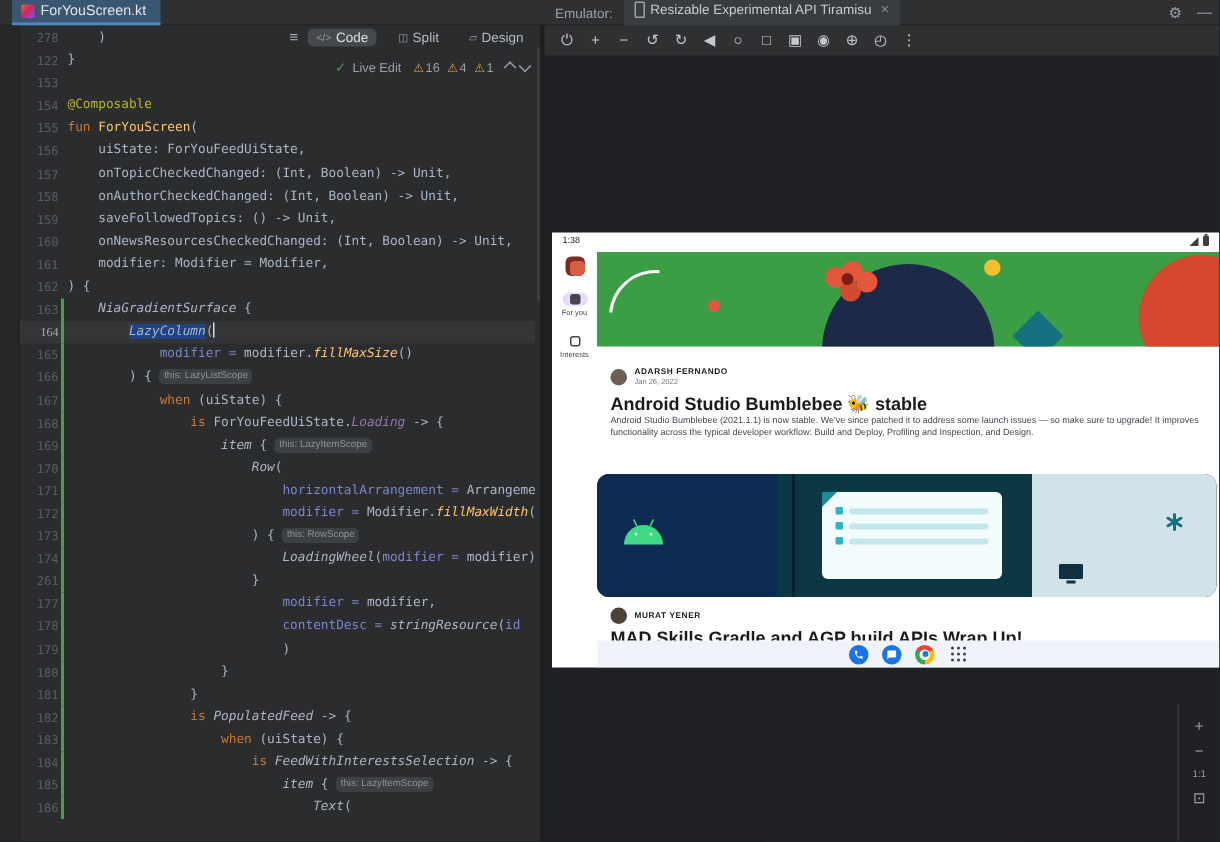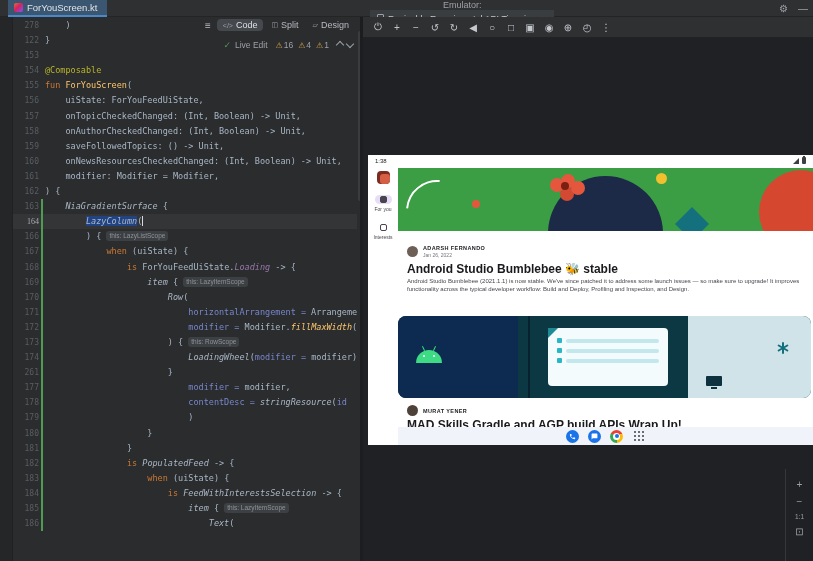--- a/index.html
+++ b/index.html
@@ -2,21 +2,21 @@
 <html><head>
 <meta charset="utf-8">
 <style>
   html,body{margin:0;padding:0;background:#1f2124;overflow:hidden;}
   .app{position:relative;width:813px;height:561px;background:#1f2124;font-family:"Liberation Sans",sans-serif;overflow:hidden;}
 
   
   .topbar{position:absolute;left:0;top:0;width:813px;height:17px;background:#2e3032;border-bottom:1px solid #222426;box-sizing:border-box;}
   .file-tab{position:absolute;left:8px;top:0;height:17px;display:flex;align-items:center;gap:4px;padding:0 10px 0 6px;background:#3a5670;border-bottom:2px solid #4a88c7;box-sizing:border-box;font-size:9.5px;color:#e2e4e8;}
   .ktab-icon{width:9px;height:9px;border-radius:2px;background:linear-gradient(135deg,#e6683f,#d3245c 45%,#7f52ff);flex:none;}
-  .emu-header{position:absolute;left:363px;top:0;height:17px;display:flex;align-items:center;padding-left:7px;font-size:9px;color:#9da0a6;flex-direction:column;}
+  .emu-header{position:absolute;left:363px;top:0;height:17px;display:flex;align-items:center;gap:7px;padding-left:7px;font-size:9px;color:#9da0a6;}
   .emu-tab{display:flex;align-items:flex-start;gap:4px;height:15px;padding:4px 7px;background:#3a3d40;color:#c7cace;font-size:9px;}
   .dev-icon{width:5px;height:9px;border:1px solid #9da0a6;border-radius:1px;flex:none;}
   .emu-tab .close{color:#8b8e94;font-size:10px;margin-left:2px;}
   .win-btns{position:absolute;right:5px;top:0;height:17px;display:flex;align-items:center;gap:10px;color:#9da0a6;font-size:10px;}
 
   
   .editor{position:absolute;left:0;top:17px;width:363px;height:544px;background:#2a2c2e;overflow:hidden;}
   .tool-stripe{position:absolute;left:0;top:0;width:13px;height:100%;background:#242628;border-right:1px solid #1f2123;box-sizing:border-box;}
   .code-rows{position:absolute;left:13px;top:1px;right:6px;bottom:0;overflow:hidden;}
   .crow{display:flex;height:15.1px;line-height:15.1px;font-family:"DejaVu Sans Mono",monospace;font-size:8.5px;}
@@ -230,20 +230,25 @@
           <span class="gnum">163</span>
           <span class="chg on"></span>
           <span class="ctext"><span class="tk-d">    </span><span class="tk-c">NiaGradientSurface</span><span class="tk-d"> {</span></span>
         </div>
         <div class="crow cur">
           <span class="gnum">164</span>
           <span class="chg on"></span>
           <span class="ctext"><span class="tk-d">        </span><span class="tk-c tk-sel">LazyColumn</span><span class="tk-d">(</span><span class="tk-caret"></span></span>
         </div>
         <div class="crow">
+          <span class="gnum">165</span>
+          <span class="chg on"></span>
+          <span class="ctext"><span class="tk-d">            </span><span class="tk-n">modifier =</span><span class="tk-d"> modifier.</span><span class="tk-e">fillMaxSize</span><span class="tk-d">()</span></span>
+        </div>
+        <div class="crow">
           <span class="gnum">166</span>
           <span class="chg on"></span>
           <span class="ctext"><span class="tk-d">        ) { </span><span class="tk-h">this: LazyListScope</span></span>
         </div>
         <div class="crow">
           <span class="gnum">167</span>
           <span class="chg on"></span>
           <span class="ctext"><span class="tk-d">            </span><span class="tk-k">when</span><span class="tk-d"> (uiState) {</span></span>
         </div>
         <div class="crow">
@@ -336,21 +341,21 @@
           <span class="chg on"></span>
           <span class="ctext"><span class="tk-d">                                </span><span class="tk-c">Text</span><span class="tk-d">(</span></span>
         </div>
       </div>
     <div class="ed-scroll">
       <span class="thumb"></span>
       <span class="stripe"></span>
     </div>
     <div class="view-switcher">
       <span class="vs-menu">≡</span>
-      <span id="vs-opts" style="display:flex;gap:2px;">
+      <span id="vs-opts" style="display:flex;gap:8px;">
           <span class="vs-opt sel">
             <span class="vs-ico">&lt;/&gt;</span>
             <span>Code</span>
           </span>
           <span class="vs-opt">
             <span class="vs-ico">◫</span>
             <span>Split</span>
           </span>
           <span class="vs-opt">
             <span class="vs-ico">▱</span>

